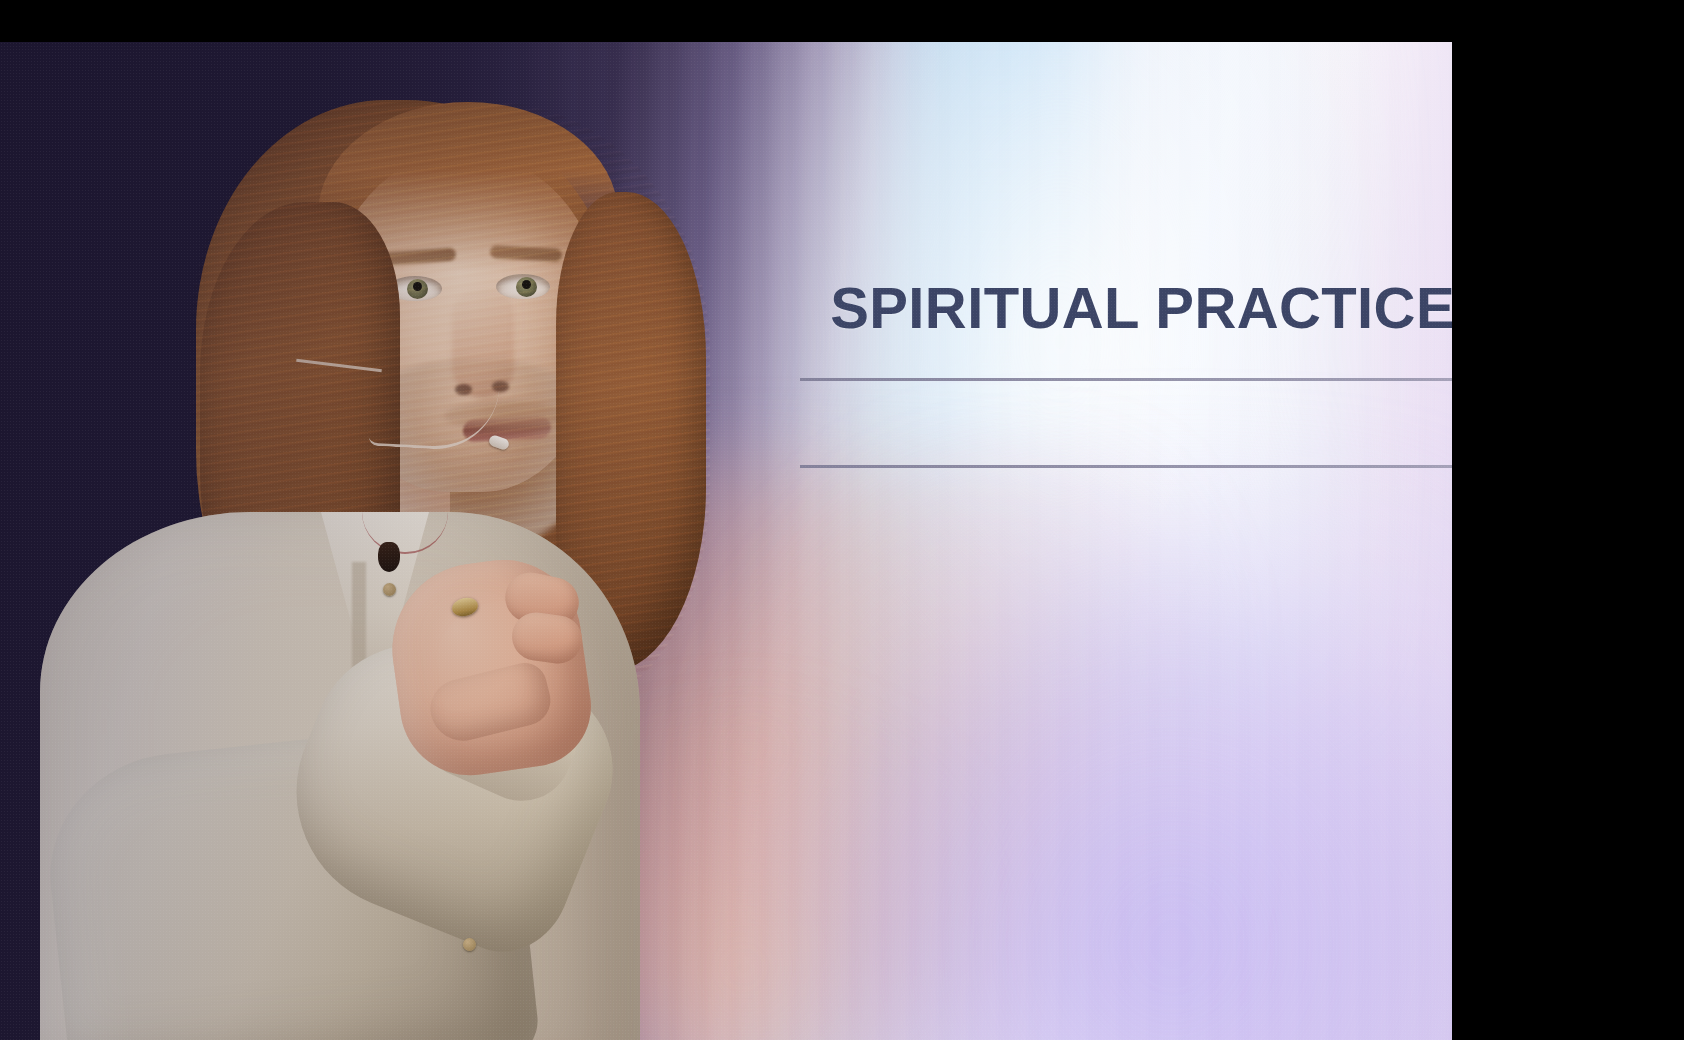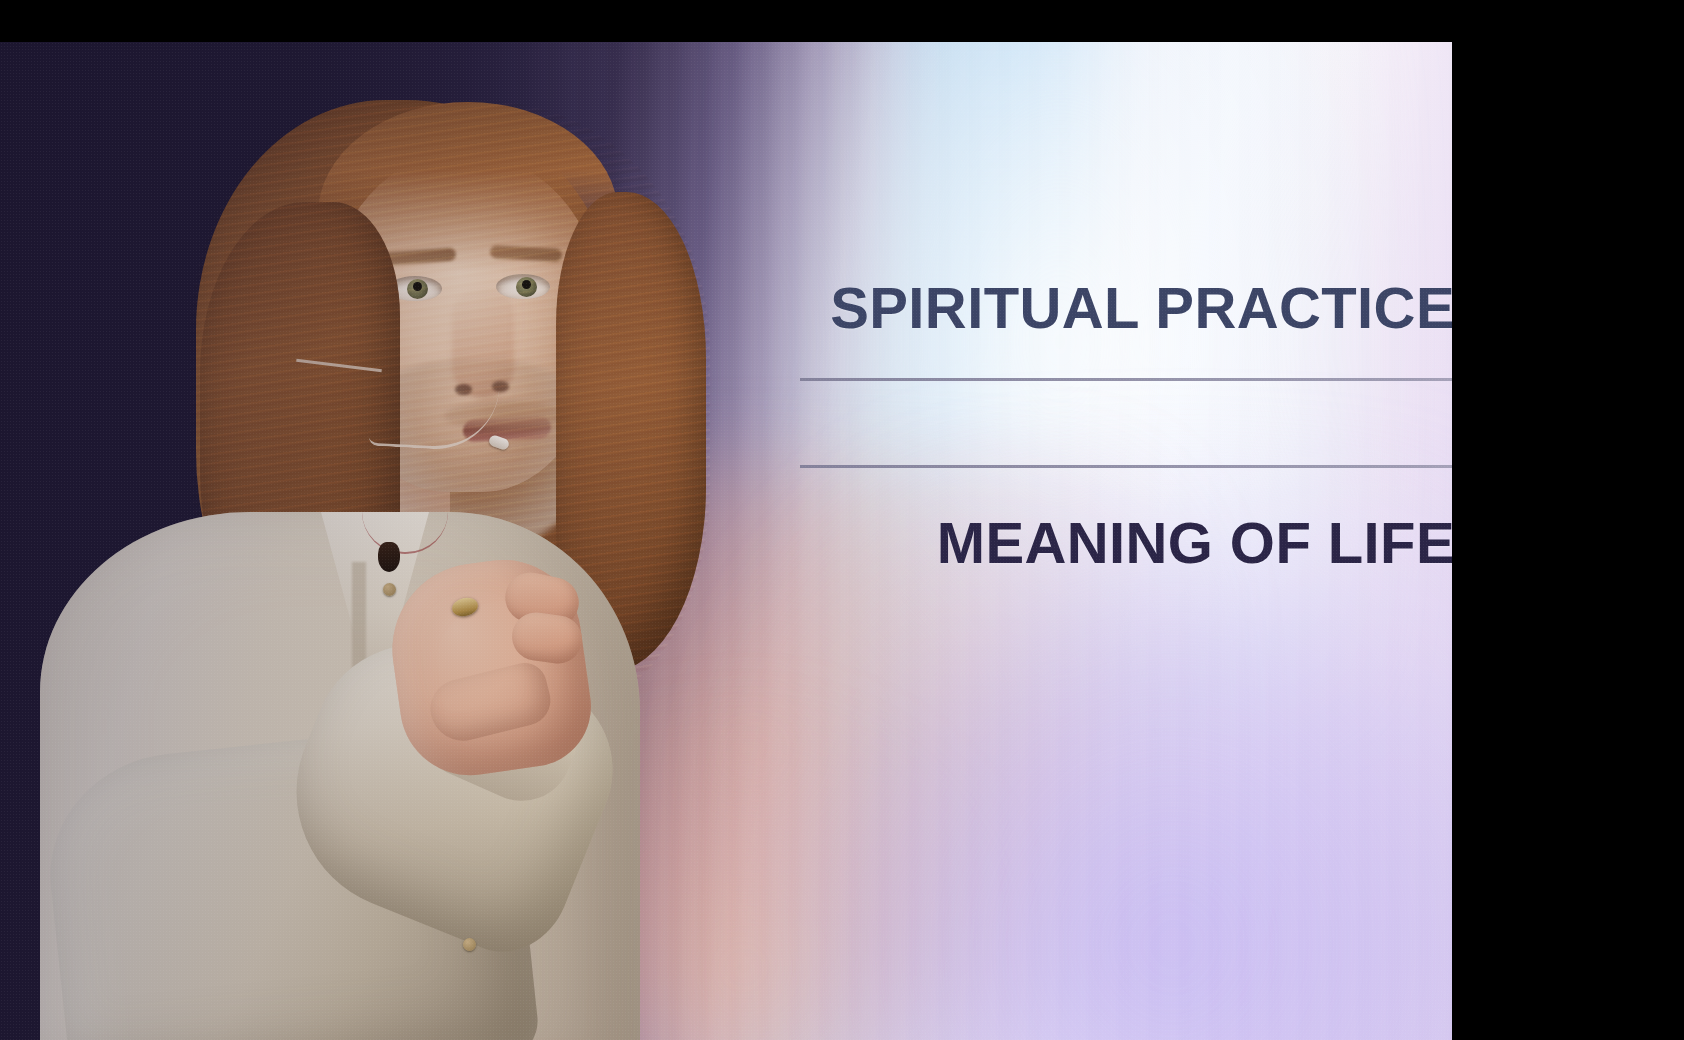--- a/index.html
+++ b/index.html
@@ -579,18 +579,17 @@
     <div class="gap-a"></div>
     <hr class="divider">
     <div class="gap-b"></div>
 
 
     <div class="gap-c"></div>
     <hr class="divider">
     <div class="gap-d"></div>
 
     <div>
-      <div class="headline hl-3">MEANING OF LIFE</div>
     </div>
   </div>
 
   <div class="grain"></div>
 </div>
 
 </body></html>

